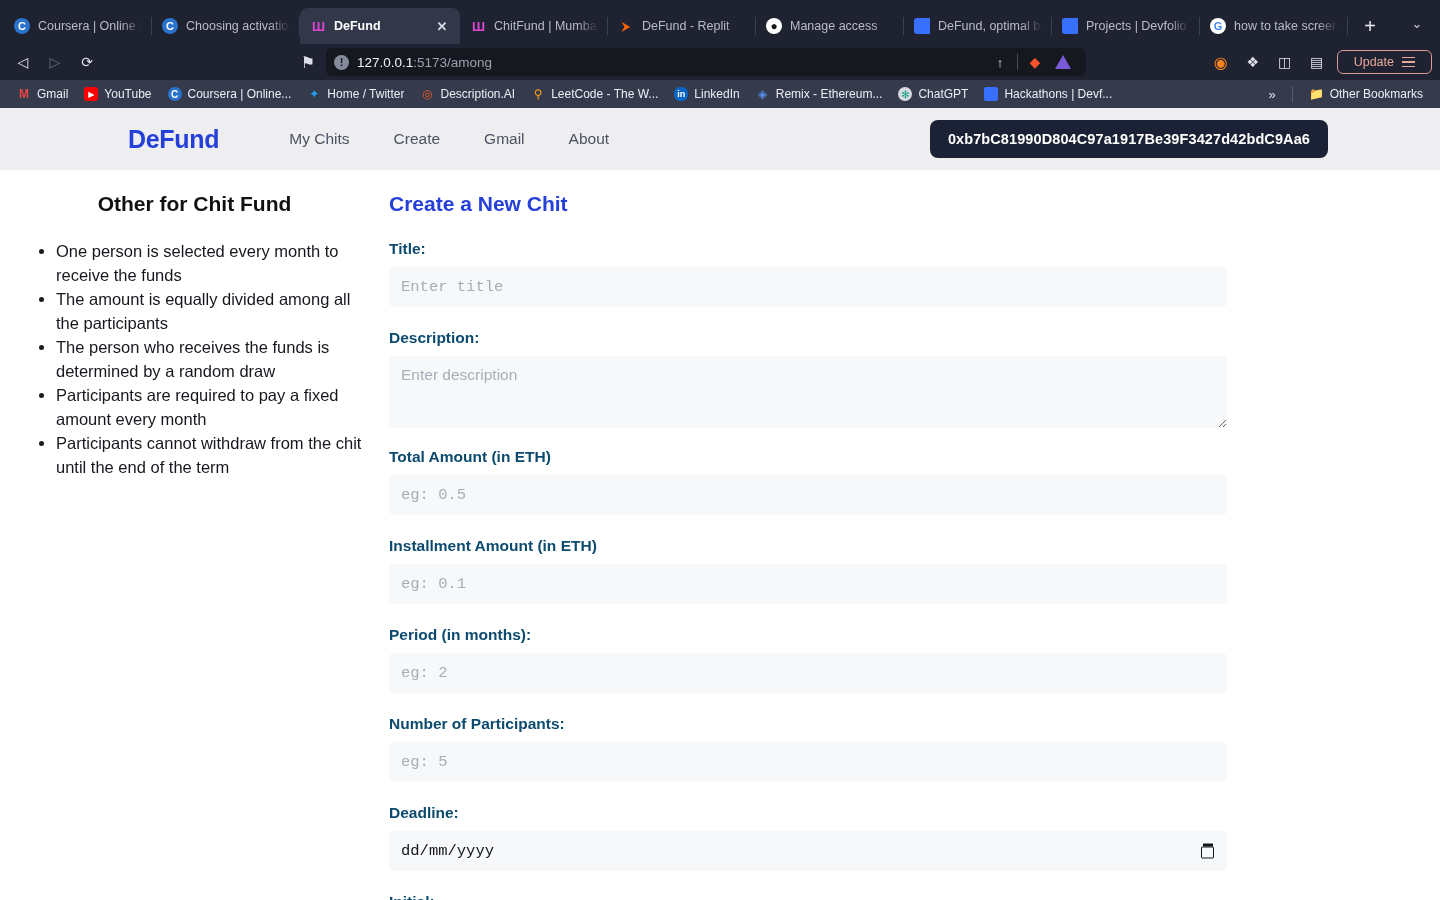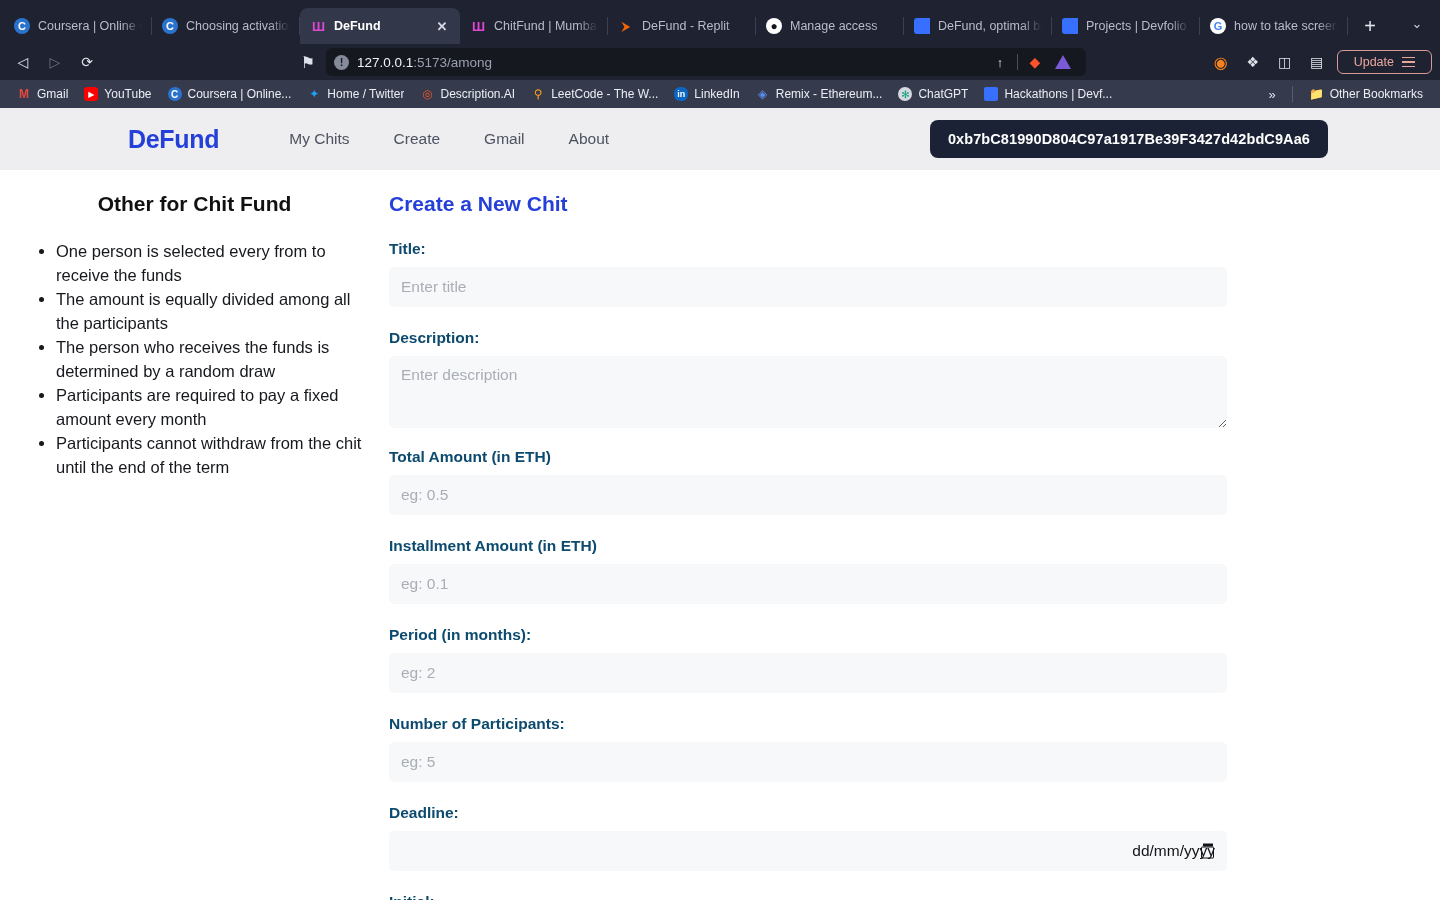--- a/index.html
+++ b/index.html
@@ -247,21 +247,21 @@
     font-weight: bold;
     color: #0c4a6e;
     margin: 0 0 9px 0;
   }
   .fin {
     width: 838px;
     height: 40px;
     background: #f7f8fa;
     border: none;
     border-radius: 5px;
-    font-family: Liberation Sans, sans-serif;
+    font-family: Liberation Mono, monospace;
     font-size: 15.5px;
     color: #121418;
     padding: 0 12px;
     display: block;
     margin-bottom: 22px;
   }
   .fin::placeholder { color: #a9adb6; }
   .farea {
     width: 838px;
     height: 72px;
@@ -271,21 +271,21 @@
     font-family: "Liberation Sans", sans-serif;
     font-size: 15.5px;
     color: #121418;
     padding: 10px 12px;
     resize: vertical;
     display: block;
     margin-bottom: 20px;
   }
   .farea::placeholder { color: #a9adb6; }
   .datewrap { position: relative; width: 838px; margin-bottom: 22px; }
-  .datewrap .fin { margin-bottom: 0; text-align: right; }
+  .datewrap .fin { margin-bottom: 0; }
   .cal-ico {
     position: absolute;
     right: 12px; top: 50%;
     transform: translateY(-50%);
     width: 14px; height: 15px;
     pointer-events: none;
   }
   .cal-ico .body { position:absolute; left:0; bottom:0; width:13px; height:12px; border:1.6px solid #111418; border-radius:1px; }
   .cal-ico .top { position:absolute; left:1.5px; top:0; width:10px; height:3px; background:#111418; }
 </style>
@@ -445,21 +445,21 @@
     <a class="navlink">Gmail</a>
     <a class="navlink">About</a>
     <div class="wallet">0xb7bC81990D804C97a1917Be39F3427d42bdC9Aa6</div>
   </div>
 
   <div class="content">
 
     <aside class="rules">
       <h2>Other for Chit Fund</h2>
       <ul>
-        <li>One person is selected every from to receive the funds</li>
+        <li>One person is selected every month to receive the funds</li>
         <li>The amount is equally divided among all the participants</li>
         <li>The person who receives the funds is determined by a random draw</li>
         <li>Participants are required to pay a fixed amount every month</li>
         <li>Participants cannot withdraw from the chit until the end of the term</li>
       </ul>
     </aside>
 
     <section class="formcol">
       <h1 class="formtitle">Create a New Chit</h1>
 

